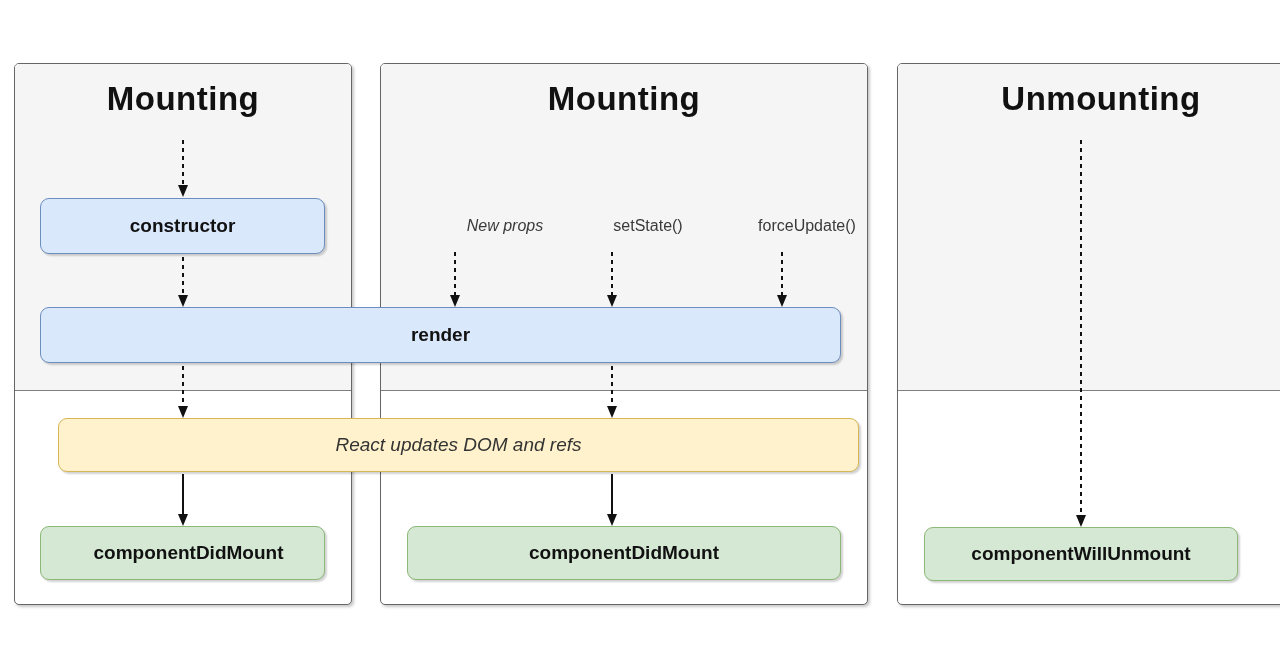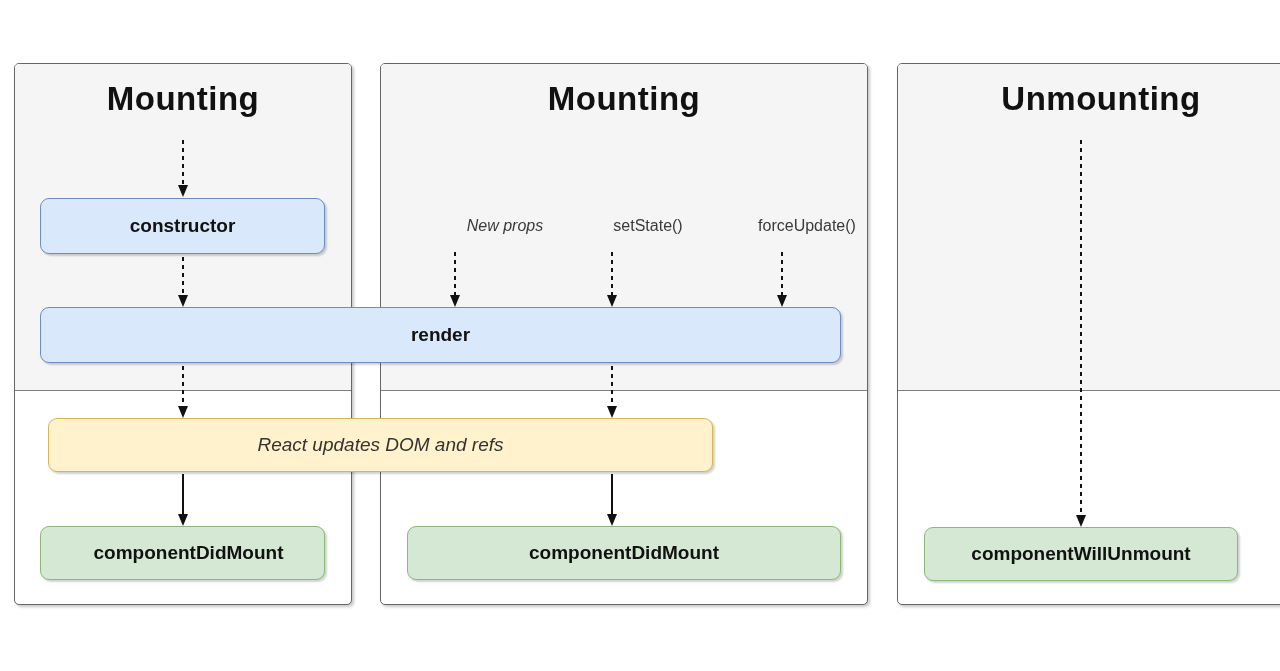--- a/index.html
+++ b/index.html
@@ -140,21 +140,21 @@
   <div class="arrow dashed" style="left:781px; top:252px; height:43px;"></div>
   <div class="arrow dashed" style="left:611px; top:366px; height:40px;"></div>
   <div class="arrow solid" style="left:611px; top:474px; height:40px;"></div>
 
   <div class="arrow dashed" style="left:1080px; top:140px; height:375px;"></div>
 
   <div class="box blue" style="left:40px; top:198px; width:285px; height:56px;">constructor</div>
 
   <div class="box blue" style="left:40px; top:307px; width:801px; height:56px;">render</div>
 
-  <div class="box yellow" style="left:48px; top:418px; width:665px; height:54px;">React updates DOM and refs</div>
+  <div class="box yellow" style="left:58px; top:418px; width:801px; height:54px;">React updates DOM and refs</div>
 
   <div class="box green" style="left:40px; top:526px; width:285px; height:54px;padding-left:12px;">componentDidMount</div>
 
   <div class="box green" style="left:407px; top:526px; width:434px; height:54px;">componentDidMount</div>
 
   <div class="box green" style="left:924px; top:527px; width:314px; height:54px;">componentWillUnmount</div>
 
 </div>
 
 </body></html>

